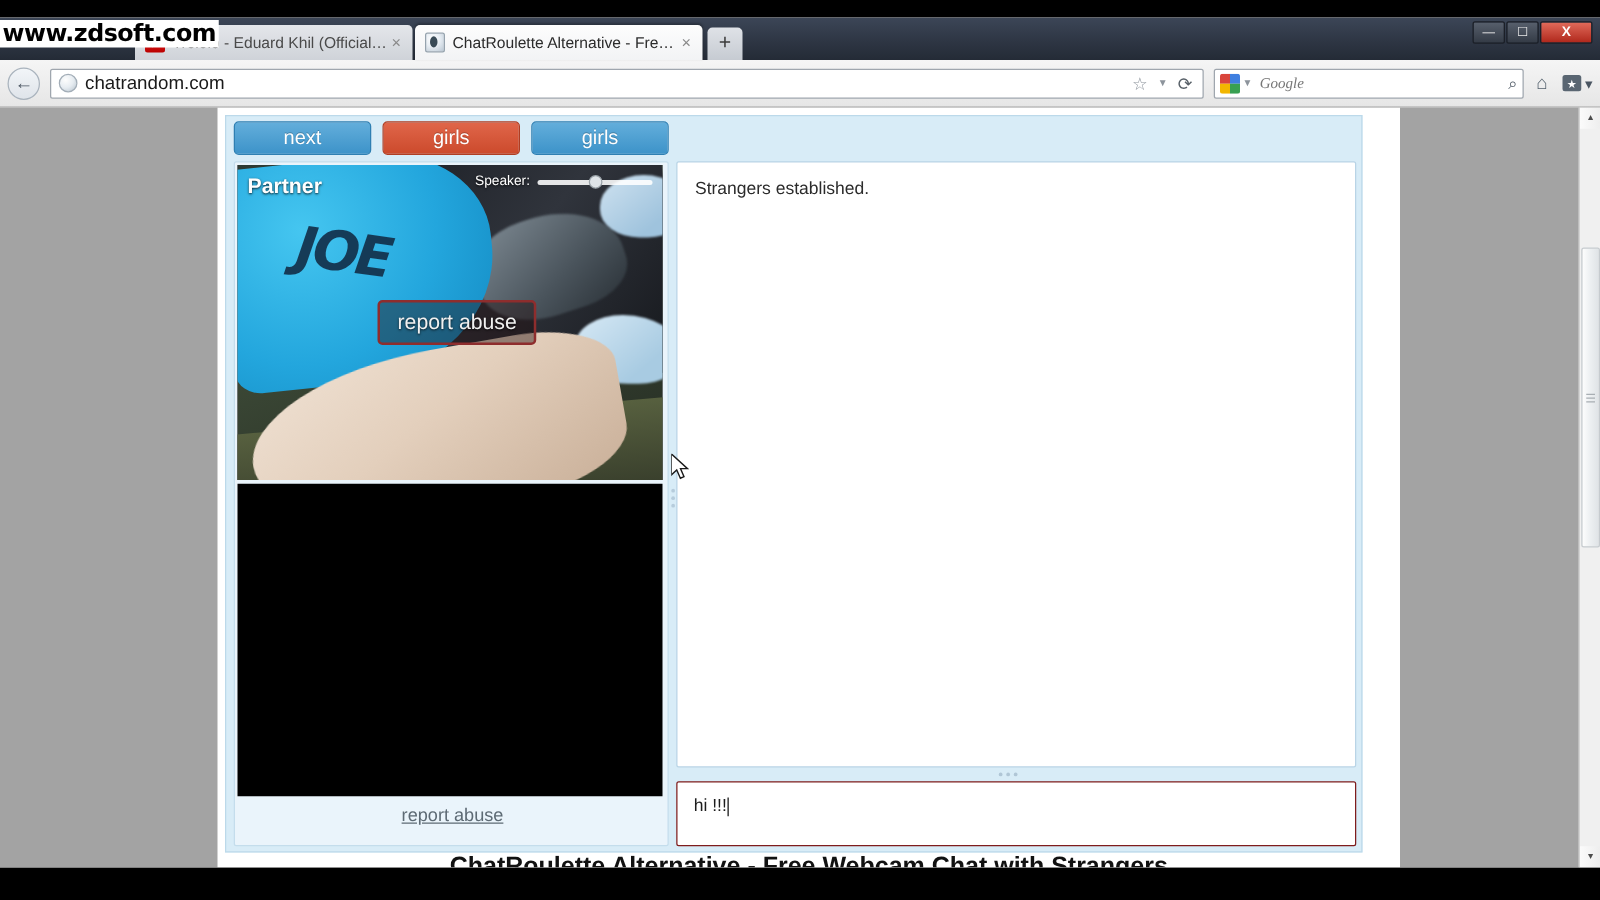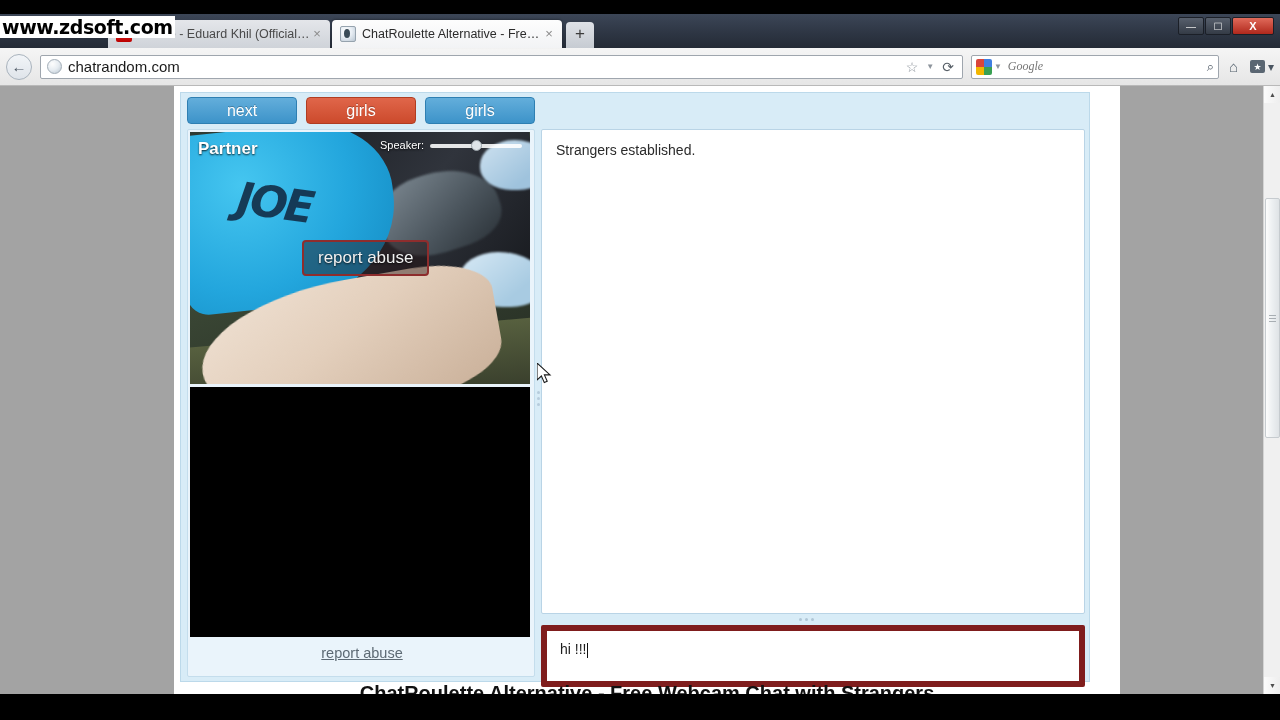--- a/index.html
+++ b/index.html
@@ -292,22 +292,22 @@
     background: #fff; border: 1px solid #b9d4e6; border-radius: 2px;
     padding: 12px 14px;
     font-size: 14px; color: #2b2b2b;
   }
   .drag-h {
     position: absolute; left: 258px; top: 489px;
     display: flex; gap: 3px;
   }
   .drag-h i { width: 3px; height: 3px; border-radius: 50%; background: #b0c6d6; display:block; }
   .chatinput {
-    position: absolute; left: 0; top: 496px; width: 544px; height: 62px;
-    background: #fff; border: 6px solid #7f1d1d; border-radius: 2px;
+    position: absolute; left: 0; top: 496px; width: 544px; height: 52px;
+    background: #fff; border: 1px solid #7f1d1d; border-radius: 2px;
     padding: 10px 13px;
     font-size: 14px; color: #1d1d1d;
     display: flex; align-items: flex-start;
   }
   .caret {
     display: inline-block; width: 1px; height: 15px;
     background: #111; margin-left: 1px; position: relative; top: 2px;
   }
 
   

